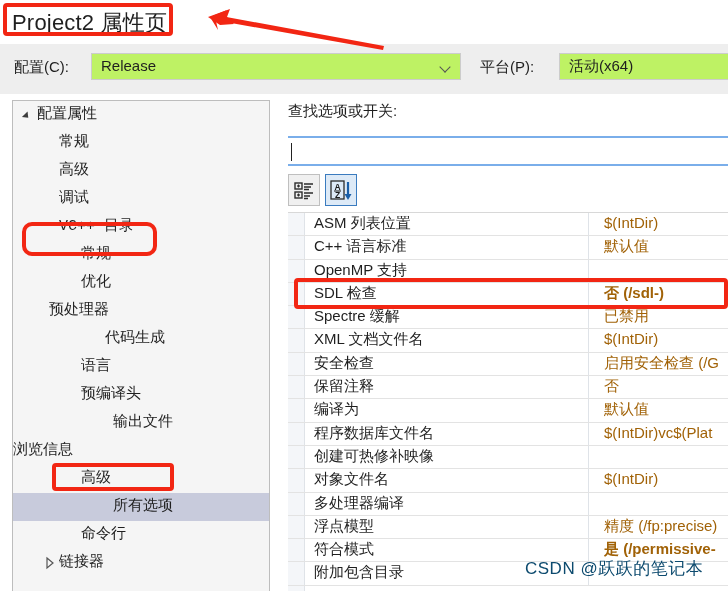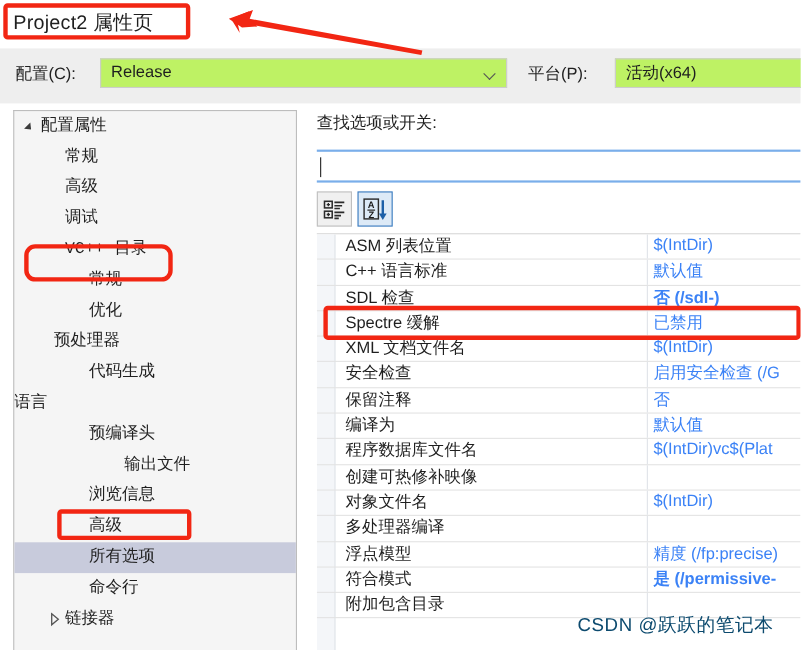--- a/index.html
+++ b/index.html
@@ -22,21 +22,21 @@
   
   .titlebar {
     position: absolute;
     left: 0; top: 0;
     width: 728px; height: 44px;
     background: #ffffff;
   }
   .dlg-title {
     position: absolute;
     left: 12px; top: 8px;
-    font-size: 18px;
+    font-size: 22px;
     color: #1f1f1f;
     letter-spacing: 0.2px;
     white-space: nowrap;
   }
 
   
   .config-strip {
     position: absolute;
     left: 0; top: 44px;
     width: 728px; height: 50px;
@@ -205,23 +205,23 @@
   }
   .grid-name {
     position: absolute;
     left: 26px; top: 1px;
     font-size: 15px;
     color: #1f1f1f;
     white-space: nowrap;
   }
   .grid-value {
     position: absolute;
-    left: 306px; top: 1px;
-    font-size: 15px;
-    color: #3b82f6;
+    left: 316px; top: 1px;
+    font-size: 15px;
+    color: #a16207;
     white-space: nowrap;
   }
   .grid-value.bold { font-weight: bold; }
   .grid-divider {
     position: absolute;
     left: 300px; top: 0;
     width: 1px; height: 100%;
     background: #dfe3e8;
   }
 
@@ -283,27 +283,27 @@
   <div class="tree-pane">
     <div id="tree-rows">
         <div class="tree-row"><span class="tw expanded" style="left: 8px;"></span><span class="tree-label" style="margin-left: 24px;">配置属性</span></div>
         <div class="tree-row"><span class="tree-label" style="margin-left: 46px;">常规</span></div>
         <div class="tree-row"><span class="tree-label" style="margin-left: 46px;">高级</span></div>
         <div class="tree-row"><span class="tree-label" style="margin-left: 46px;">调试</span></div>
         <div class="tree-row"><span class="tree-label" style="margin-left: 46px;">VC++ 目录</span></div>
         <div class="tree-row"><span class="tree-label" style="margin-left: 68px;">常规</span></div>
         <div class="tree-row"><span class="tree-label" style="margin-left: 68px;">优化</span></div>
         <div class="tree-row"><span class="tree-label" style="margin-left: 36px;">预处理器</span></div>
-        <div class="tree-row"><span class="tree-label" style="margin-left: 68px;">代码生成</span></div>
-        <div class="tree-row"><span class="tree-label" style=" text-align: center;">语言</span></div>
+        <div class="tree-row"><span class="tree-label" style="margin-left: 92px;">代码生成</span></div>
+        <div class="tree-row"><span class="tree-label" style="margin-left: 68px; text-align: center;">语言</span></div>
         <div class="tree-row"><span class="tree-label" style="margin-left: 68px;">预编译头</span></div>
         <div class="tree-row"><span class="tree-label" style="margin-left: 100px; text-align: center;">输出文件</span></div>
-        <div class="tree-row"><span class="tree-label" style="margin-left: 68px;">浏览信息</span></div>
+        <div class="tree-row"><span class="tree-label" style="">浏览信息</span></div>
         <div class="tree-row"><span class="tree-label" style="margin-left: 68px;">高级</span></div>
-        <div class="tree-row selected"><span class="tree-label" style="margin-left: 68px;">所有选项</span></div>
+        <div class="tree-row selected"><span class="tree-label" style="margin-left: 100px;">所有选项</span></div>
         <div class="tree-row"><span class="tree-label" style="margin-left: 68px;">命令行</span></div>
         <div class="tree-row"><span class="tw" style="left: 30px;"><svg width="14" height="28" viewBox="0 0 14 28">
               <polygon points="4,9 10,14 4,19" fill="none" stroke="#555" stroke-width="1.2"></polygon>
             </svg></span><span class="tree-label" style="margin-left: 46px;">链接器</span></div>
       </div>
   </div>
 
   <div class="right-pane">
 
     <div class="find-label">查找选项或开关:</div>
@@ -351,20 +351,25 @@
             <span class="grid-name">ASM 列表位置</span>
             <span class="grid-value">$(IntDir)</span>
           </div>
           <div class="grid-row">
             <span class="grid-divider"></span>
             <span class="grid-name">C++ 语言标准</span>
             <span class="grid-value">默认值</span>
           </div>
           <div class="grid-row">
             <span class="grid-divider"></span>
+            <span class="grid-name">OpenMP 支持</span>
+            <span class="grid-value"></span>
+          </div>
+          <div class="grid-row">
+            <span class="grid-divider"></span>
             <span class="grid-name">SDL 检查</span>
             <span class="grid-value bold">否 (/sdl-)</span>
           </div>
           <div class="grid-row">
             <span class="grid-divider"></span>
             <span class="grid-name">Spectre 缓解</span>
             <span class="grid-value">已禁用</span>
           </div>
           <div class="grid-row">
             <span class="grid-divider"></span>

